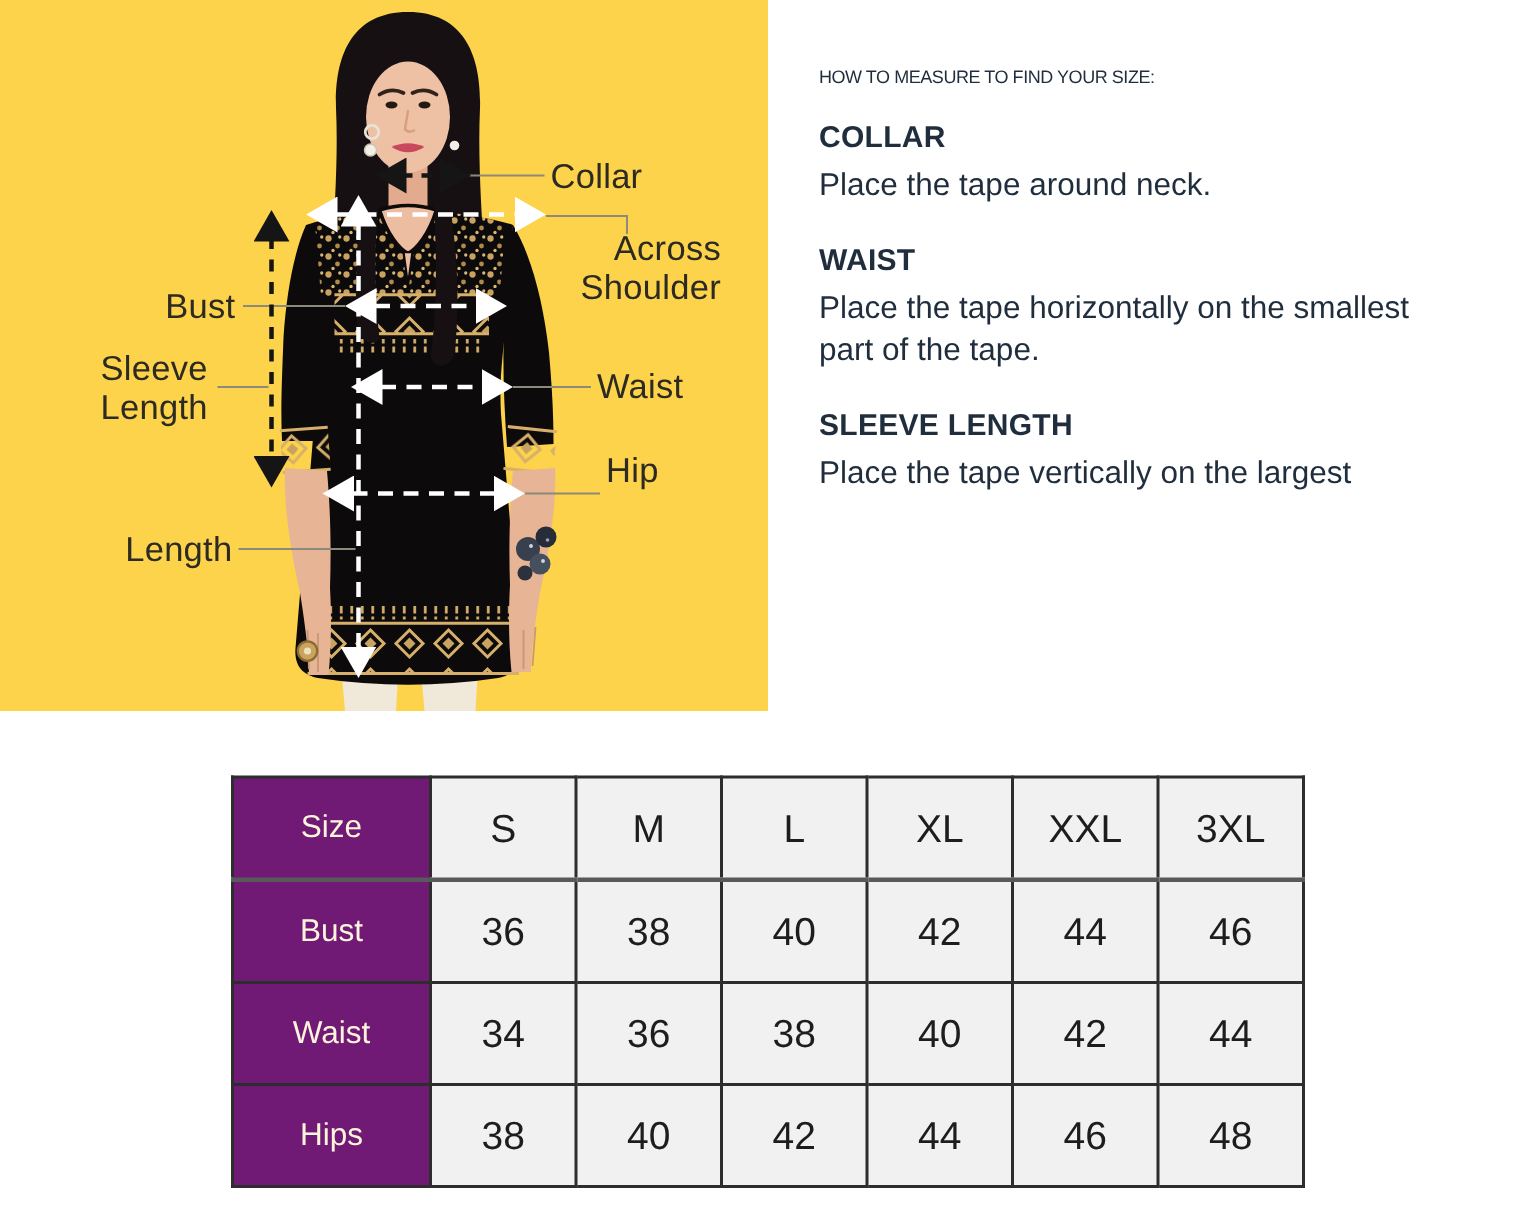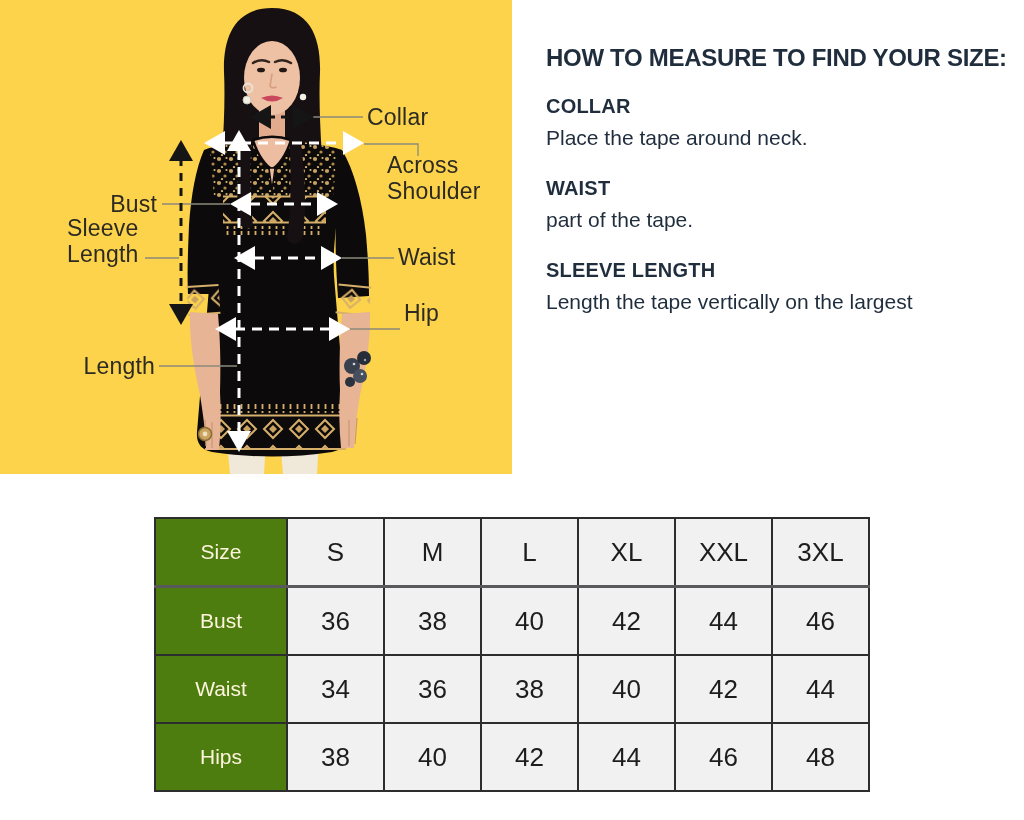--- a/index.html
+++ b/index.html
@@ -7,32 +7,32 @@
         font-family:"Liberation Sans",sans-serif;overflow:hidden;}
   .top-section{display:flex;}
   
   .photo-panel{position:relative;width:512px;height:474px;flex:none;}
   .photo-panel svg{display:block;}
   .diag-label{position:absolute;color:#2c2a23;font-size:23px;line-height:26px;
               white-space:pre;letter-spacing:0.2px;}
   .diag-label.right{text-align:right;}
   
   .instructions{padding:44px 10px 0 34px;color:#1f2d3d;}
-  .instructions .title{font-size:24px;font-weight:bold;letter-spacing:-0.3px;
+  .instructions .title{font-size:12px;font-weight:normal;letter-spacing:-0.3px;
                        margin:0 0 24px 0;}
   .m-section{margin-bottom:26px;}
   .m-section h3{font-size:20px;line-height:20px;font-weight:bold;margin:0 0 8px 0;
                 letter-spacing:0.2px;}
   .m-section p{font-size:21px;line-height:28px;margin:0;}
   
   .table-wrap{margin-top:43px;display:flex;justify-content:center;}
   table.size-chart{border-collapse:collapse;border:2px solid #2d2d2d;}
   .size-chart th,.size-chart td{border:2px solid #2d2d2d;text-align:center;
       vertical-align:middle;height:66px;padding:0;font-weight:400;}
-  .size-chart th.key{width:130px;background:#4d7c0f;color:#FDF4DC;font-size:21px;}
+  .size-chart th.key{width:130px;background:#701a75;color:#FDF4DC;font-size:21px;}
   .size-chart td.val{width:95px;background:#F1F1F1;color:#1d1d1d;font-size:26px;}
   .size-chart tr.hdr th,.size-chart tr.hdr td{border-bottom:3px solid #59595b;}
 </style>
 </head>
 <body>
 
 <div class="page">
 
   <div class="top-section">
 
@@ -160,45 +160,46 @@
           <line x1="181" y1="143" x2="181" y2="322" stroke="#151515" stroke-width="3" stroke-dasharray="8 7" marker-start="url(#ab)" marker-end="url(#ab)"></line>
           <line x1="207" y1="143" x2="361" y2="143" stroke="#ffffff" stroke-width="3" stroke-dasharray="10 7" marker-start="url(#aw)" marker-end="url(#aw)"></line>
           <line x1="233" y1="204" x2="335" y2="204" stroke="#ffffff" stroke-width="3" stroke-dasharray="10 7" marker-start="url(#aw)" marker-end="url(#aw)"></line>
           <line x1="237" y1="258" x2="339" y2="258" stroke="#ffffff" stroke-width="3" stroke-dasharray="10 7" marker-start="url(#aw)" marker-end="url(#aw)"></line>
           <line x1="218" y1="329" x2="347" y2="329" stroke="#ffffff" stroke-width="3" stroke-dasharray="10 7" marker-start="url(#aw)" marker-end="url(#aw)"></line>
           <line x1="239" y1="133" x2="239" y2="449" stroke="#ffffff" stroke-width="3" stroke-dasharray="10 7" marker-start="url(#aw)" marker-end="url(#aw)"></line>
         </g>
       </svg>
 
       <div class="diag-label" style="left:367px;top:104px;">Collar</div>
-      <div class="diag-label" style="left:387px;top:152px;"><span>Across</span><br><span>Shoulder</span></div>
+      <div class="diag-label" style="left:387px;top:152px;text-align:right;"><span>Across</span><br><span>Shoulder</span></div>
       <div class="diag-label right" style="left:97px;top:191px;width:60px;">Bust</div>
-      <div class="diag-label" style="left:67px;top:215px;"><span>Sleeve</span><br><span>Length</span></div>
+      <div class="diag-label" style="left:67px;top:232px;"><span>Sleeve</span><br><span>Length</span></div>
       <div class="diag-label" style="left:398px;top:244px;">Waist</div>
       <div class="diag-label" style="left:404px;top:300px;">Hip</div>
       <div class="diag-label right" style="left:75px;top:353px;width:80px;">Length</div>
     </div>
 
     <div class="instructions">
       <h2 class="title">HOW TO MEASURE TO FIND YOUR SIZE:</h2>
 
       <div class="m-section">
         <h3>COLLAR</h3>
         <p>Place the tape around neck.</p>
       </div>
 
 
       <div class="m-section">
         <h3>WAIST</h3>
+        <p>Place the tape horizontally on the smallest</p>
         <p>part of the tape.</p>
       </div>
 
       <div class="m-section">
         <h3>SLEEVE LENGTH</h3>
-        <p>Length the tape vertically on the largest</p>
+        <p>Place the tape vertically on the largest</p>
       </div>
     </div>
   </div>
 
   <div class="table-wrap">
     <table class="size-chart">
       <tbody>
           <tr class="hdr">
         <th class="key">Size</th>
         <td class="val">S</td>

